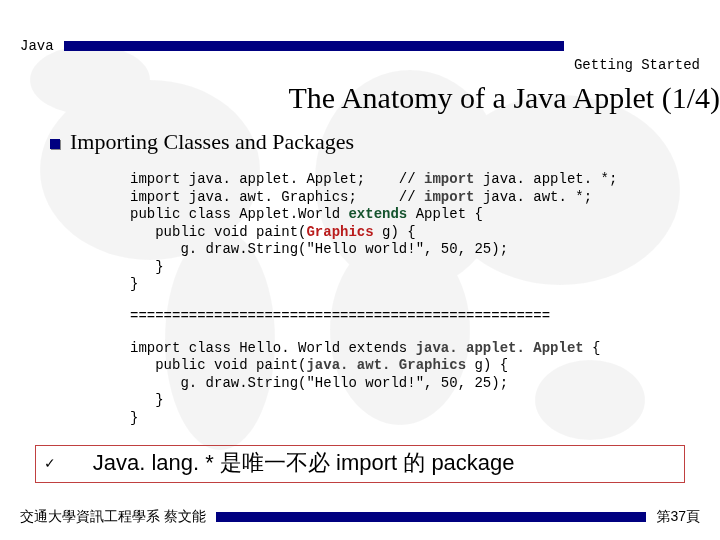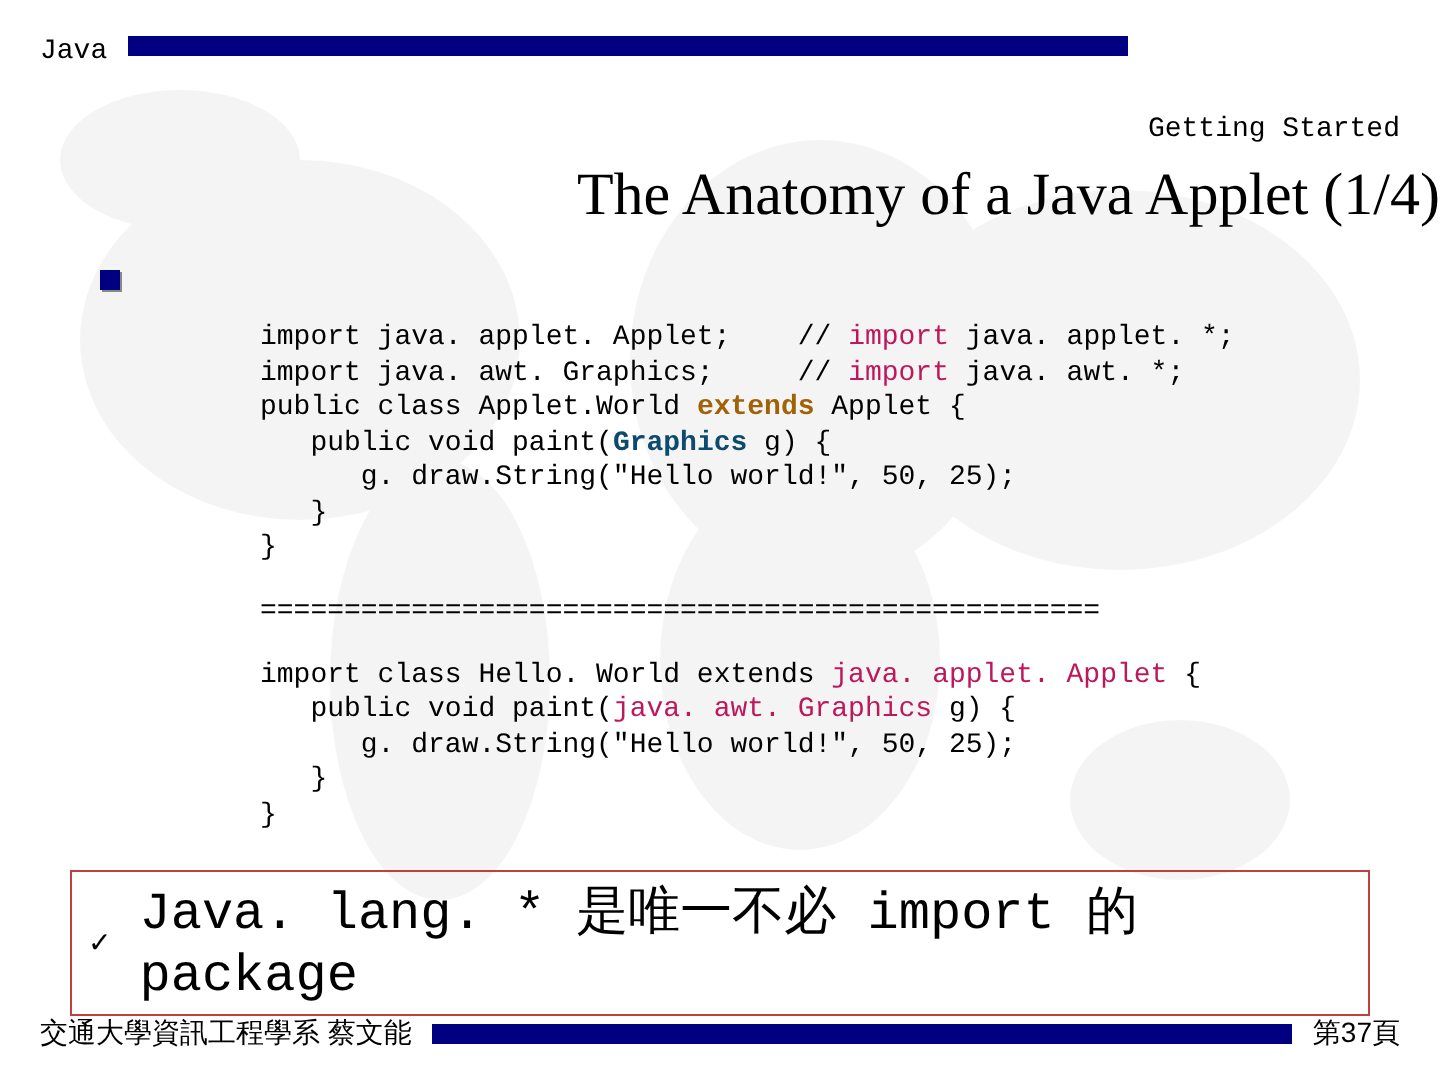--- a/index.html
+++ b/index.html
@@ -14,20 +14,21 @@
   .bg-map {
     position: absolute;
     top: 0; left: 0; width: 720px; height: 540px;
     z-index: 0;
     opacity: 0.15;
   }
   .content { position: relative; z-index: 1; }
 
   .top-row {
     display: flex;
+    align-items: center;
     padding: 18px 20px 0 20px;
     gap: 10px;
   }
   .top-left {
     font-family: "Courier New", monospace;
     font-size: 14px;
     white-space: nowrap;
   }
   .top-bar {
     height: 10px;
@@ -66,23 +67,23 @@
     font-size: 22px;
   }
 
   .code-block {
     font-family: "Courier New", monospace;
     font-size: 14px;
     white-space: pre;
     margin: 16px 0 0 80px;
     line-height: 1.25;
   }
-  .kw-blue { color: #be185d; font-weight: normal; }
-  .kw-green { color: #0c4a6e; font-weight: bold; }
-  .kw-red { color: #a16207; font-weight: bold; }
+  .kw-blue { color: #404040; font-weight: bold; }
+  .kw-green { color: #b91c1c; font-weight: bold; }
+  .kw-red { color: #14532d; font-weight: bold; }
 
   .divider {
     font-family: "Courier New", monospace;
     font-size: 14px;
     margin: 14px 0 0 80px;
     letter-spacing: 0;
     white-space: pre;
     overflow: hidden;
   }
 
@@ -93,22 +94,23 @@
     display: flex;
     align-items: center;
     gap: 14px;
   }
   .check {
     font-family: sans-serif;
     font-size: 14px;
     color: #000;
   }
   .note-text {
-    font-family: Liberation Mono, monospace;
-    font-size: 26px;
+    font-family: Liberation Sans, sans-serif;
+    font-size: 22px;
+    margin-left: 23px;
   }
 
   .footer {
     position: absolute;
     bottom: 14px;
     left: 0;
     width: 720px;
     display: flex;
     align-items: center;
     padding: 0 20px;
@@ -152,20 +154,21 @@
     <span class="top-left">Java</span>
     <div class="top-bar"></div>
     <span class="top-right">Getting Started</span>
   </div>
 
   <div class="title">The Anatomy of a Java Applet (1/4)</div>
 
   <div class="section">
     <div class="bullet-row">
       <span class="bullet-box"></span>
+      <span class="section-head">Importing Classes and Packages</span>
     </div>
 
     <div class="code-block"><span>import java. applet. Applet;    // </span><span class="kw-blue">import</span><span> java. applet. *;</span>
 <span>import java. awt. Graphics;     // </span><span class="kw-blue">import</span><span> java. awt. *;</span>
 <span>public class Applet.World </span><span class="kw-red">extends</span><span> Applet {</span>
 <span>   public void paint(</span><span class="kw-green">Graphics</span><span> g) {</span>
 <span>      g. draw.String("Hello world!", 50, 25);</span>
 <span>   }</span>
 <span>}</span></div>
 

